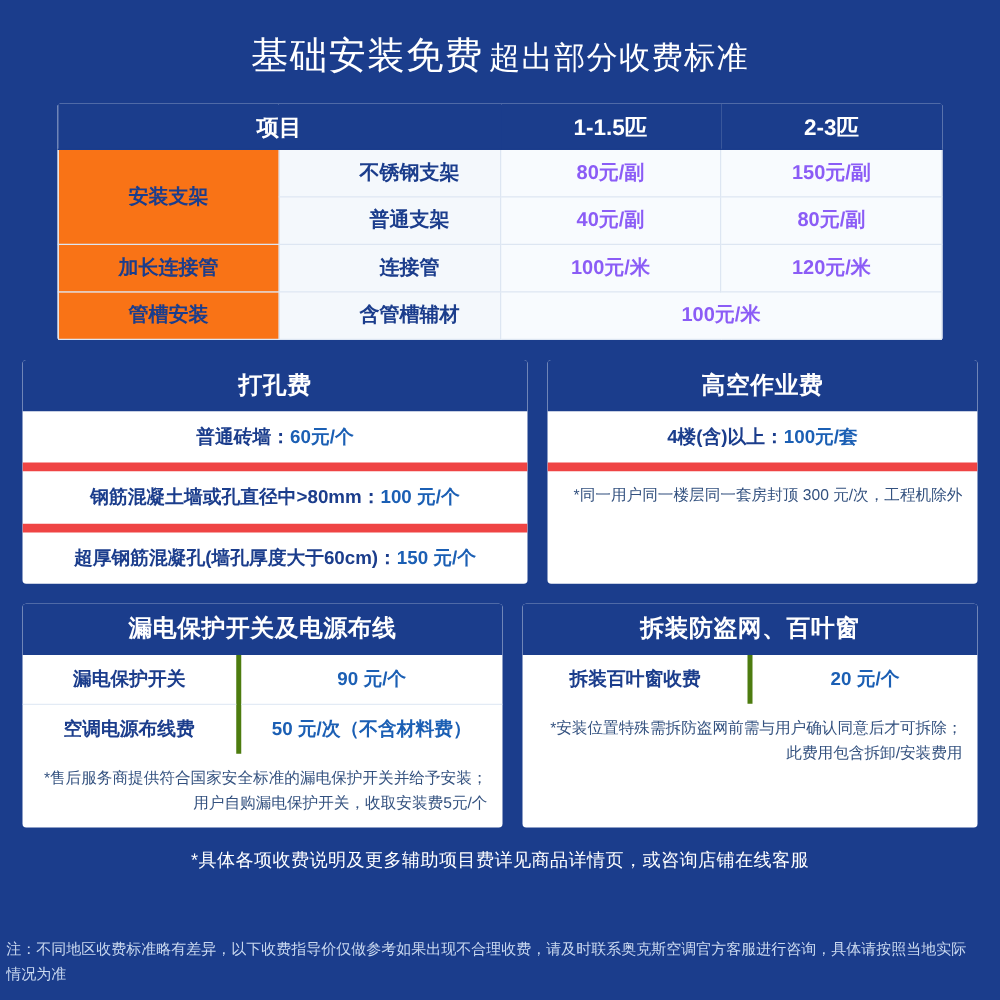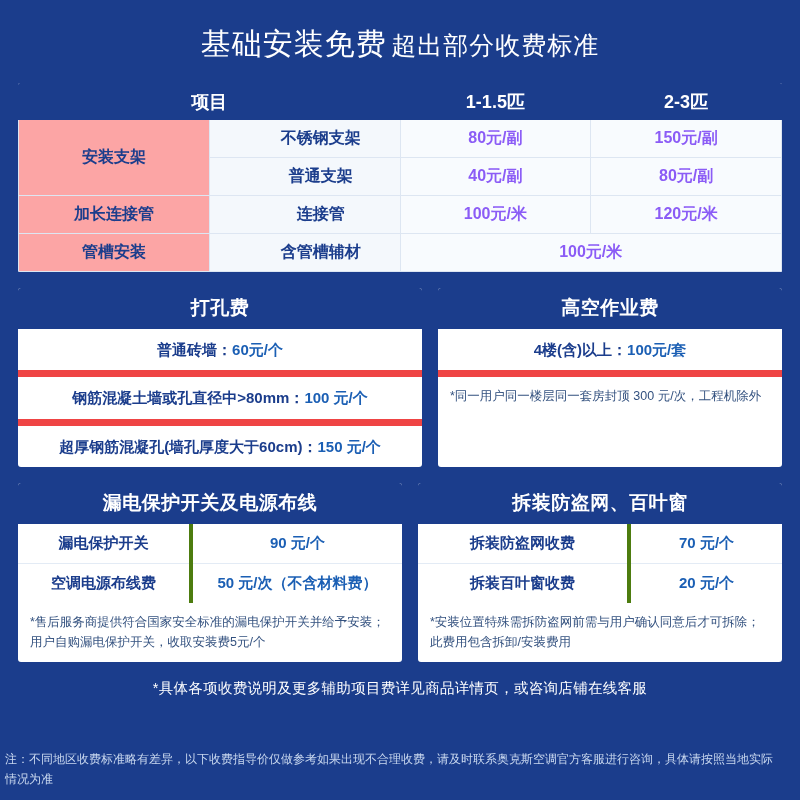--- a/index.html
+++ b/index.html
@@ -25,21 +25,21 @@
   .title .t1 {
     font-size: 30px; font-weight: normal; letter-spacing: 1px;
     color: #ffffff;
   }
   .title .t2 {
     font-size: 25px; font-weight: normal; letter-spacing: 1px;
     color: #ffffff;
   }
   
   .main-table {
-    width: 764px;
+    width: 708px;
     margin: 0 auto;
     border-collapse: collapse;
     background: #ffffff;
     table-layout: fixed;
     border-radius: 2px;
     overflow: hidden;
   }
   .main-table td, .main-table th {
     border: 1px solid #dde6f2;
     text-align: center;
@@ -50,21 +50,21 @@
     height: 38px;
   }
   .main-table thead th {
     background: #1b3d8c;
     color: #ffffff;
     font-size: 18px;
     height: 36px;
     border: 1px solid #1b3d8c;
   }
   .main-table tbody td.label-1 {
-    background: #fca5a5;
+    background: #f97316;
     width: 128px;
   }
   .main-table tbody td.label-2 {
     background: #f4f8fc;
     width: 122px;
     padding-left: 32px;
   }
   .main-table tbody td.val {
     background: #f8fbfe;
     color: #8b5cf6;
@@ -104,21 +104,21 @@
     line-height: 1.55;
   }
   .line:last-child { border-bottom: none; }
   .line .blue { color: #1b5fb4; }
   .note {
     padding: 9px 12px 10px 12px;
     font-size: 12.5px;
     color: #33517f;
     line-height: 1.6;
     font-weight: normal;
-    text-align: left;
+    text-align: right;
   }
   
   .split {
     width: 100%;
     border-collapse: collapse;
     table-layout: fixed;
   }
   .split td {
     border: 1px solid #e3ebf5;
     border-left: none; border-right: none;
@@ -241,24 +241,20 @@
           </table>
         <div class="note">*售后服务商提供符合国家安全标准的漏电保护开关并给予安装；用户自购漏电保护开关，收取安装费5元/个</div>
       </div>
     </div>
 
     <div class="card">
       <div class="card-head">拆装防盗网、百叶窗</div>
       <div class="card-body">
         <table class="split">
           <tbody>
-              <tr>
-            <td style="width:58%">拆装防盗网收费</td>
-            <td class="v">70 元/个</td>
-          </tr>
           <tr>
             <td>拆装百叶窗收费</td>
             <td class="v">20 元/个</td>
           </tr>
         </tbody>
           </table>
         <div class="note">*安装位置特殊需拆防盗网前需与用户确认同意后才可拆除；此费用包含拆卸/安装费用</div>
       </div>
     </div>
 

